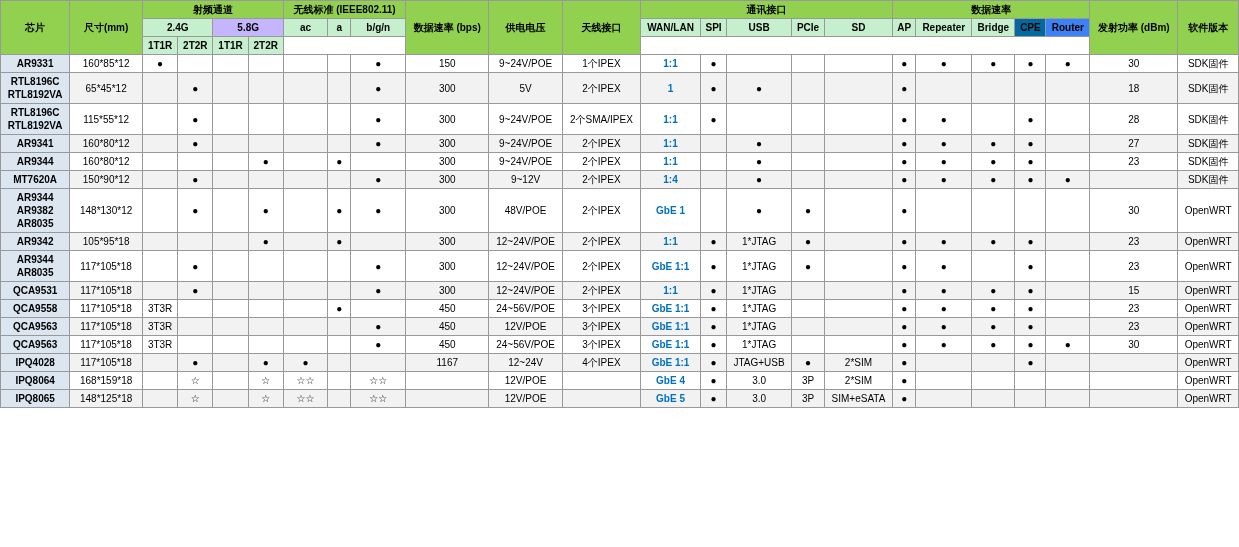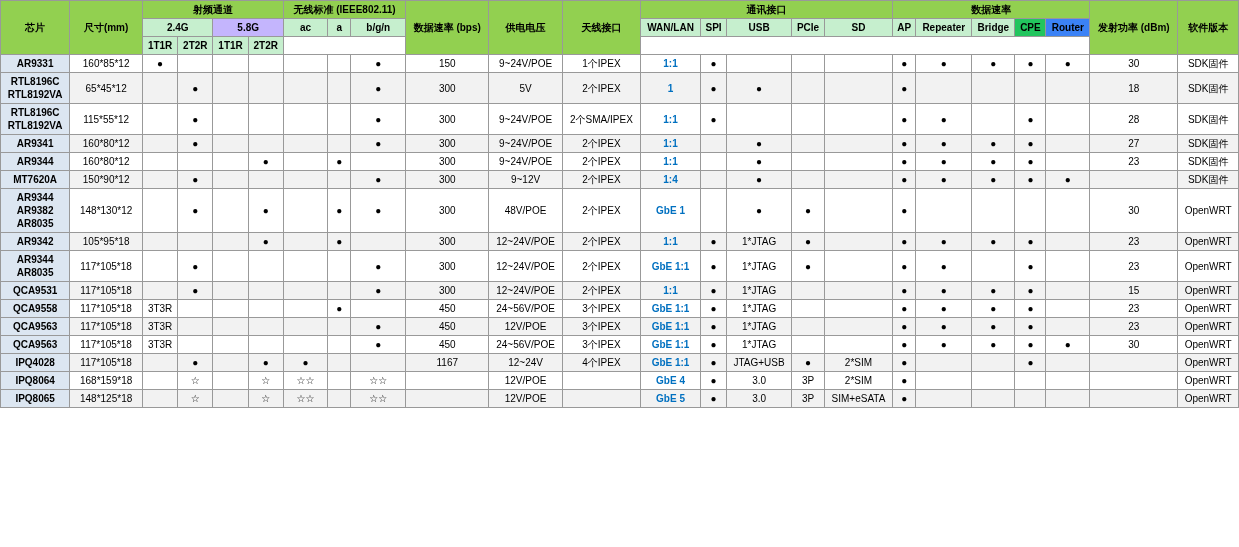--- a/index.html
+++ b/index.html
@@ -37,21 +37,21 @@
         <th style="background:#c6efce;">a</th>
         <th style="background:#c6efce;">b/g/n</th>
         <th style="background:#c6efce;">WAN/LAN</th>
         <th style="background:#c6efce;">SPI</th>
         <th style="background:#c6efce;">USB</th>
         <th style="background:#c6efce;">PCIe</th>
         <th style="background:#c6efce;">SD</th>
         <th style="background:#c6efce;">AP</th>
         <th style="background:#c6efce;">Repeater</th>
         <th style="background:#c6efce;margin-left:40px;">Bridge</th>
-        <th style="background:#22c55e;">CPE</th>
+        <th style="background:#0369a1;">CPE</th>
         <th style="background:#3b82f6;">Router</th>
       </tr>
       <tr>
         <th style="background:#c6efce;min-width:28px">1T1R</th>
         <th style="background:#c6efce;min-width:28px">2T2R</th>
         <th style="background:#c6efce;min-width:28px">1T1R</th>
         <th style="background:#c6efce;min-width:28px">2T2R</th>
       </tr>
     </thead>
     <tbody id="table-body">

